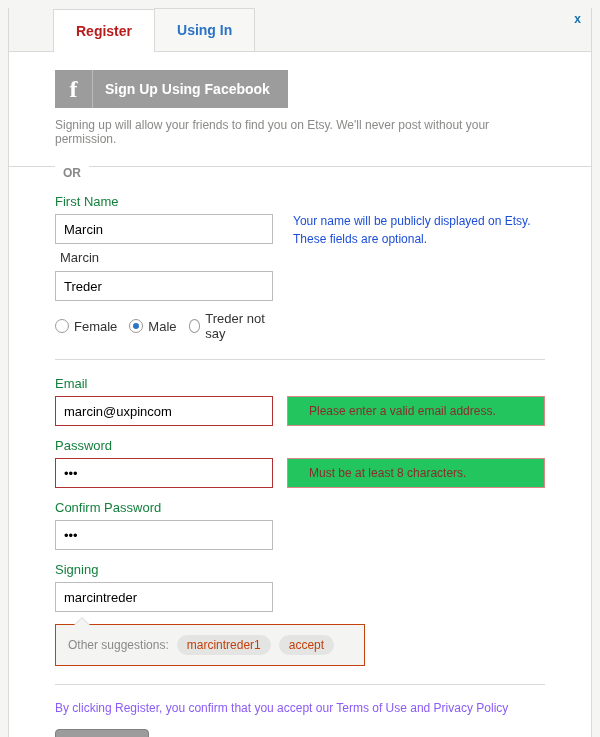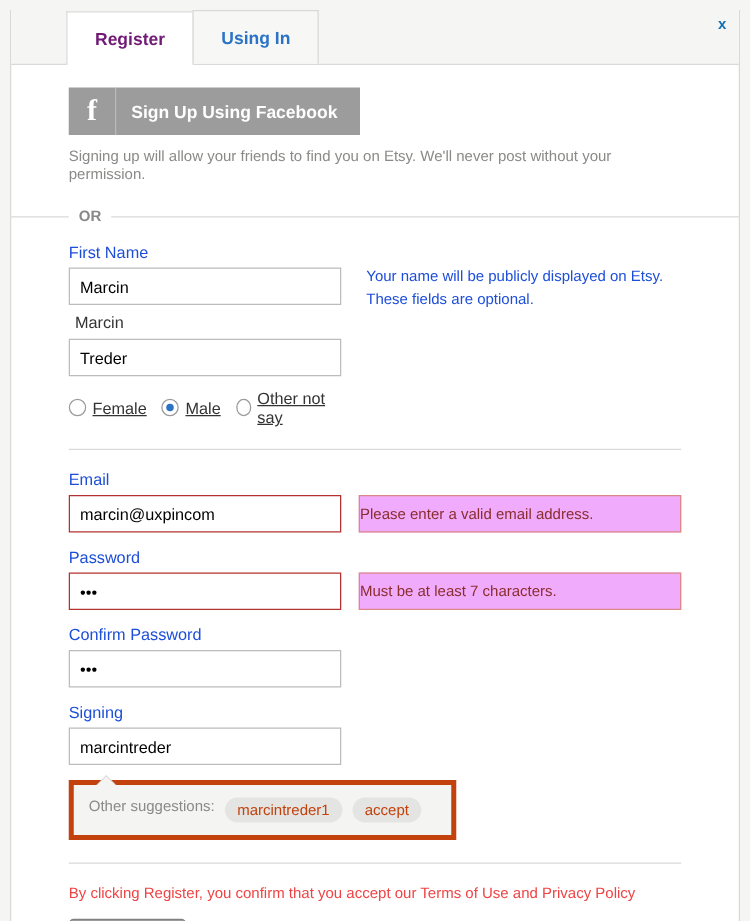--- a/index.html
+++ b/index.html
@@ -38,21 +38,21 @@
     padding: 13px 22px;
     font-size: 14px;
     font-weight: bold;
     border: 1px solid #d9d9d7;
     border-bottom: none;
     cursor: pointer;
     margin-left: -1px;
     position: relative;
   }
   .tab:first-child { margin-left: 44px; }
-  .tab.active { background: #fff; color: #701a75; top: 1px; border-top: 1px solid #d9d9d7; }
+  .tab.active { background: #fff; color: #b91c1c; top: 1px; border-top: 1px solid #d9d9d7; }
   .tab.inactive { background: #f7f7f5; color: #2a73c5; }
   .inner { padding: 18px 46px 0 46px; }
   .fb-btn {
     display: inline-flex;
     align-items: center;
     background: #9c9c9c;
     color: #fff;
     font-weight: bold;
     font-size: 14px;
     padding: 0 18px 0 0;
@@ -63,93 +63,93 @@
   .fb-icon {
     width: 38px; height: 38px;
     display: flex; align-items: center; justify-content: center;
     font-family: Georgia, serif;
     font-weight: bold; font-size: 24px;
     border-right: 1px solid rgba(255,255,255,0.3);
     margin-right: 12px;
   }
   .fb-help { color: #8a8a88; font-size: 12px; margin-top: 10px; }
   .or-row {
-    display: flex; align-items: center;
+    display: flex; align-items: flex-start;
     margin: 20px -46px 14px -46px;
     color: #888;
     font-size: 12px;
     font-weight: bold;
   }
   .or-row .line { height: 1px; background: #d9d9d7; }
   .or-row .line.l { width: 46px; }
   .or-row .line.r { flex: 1; }
   .or-row .txt { padding: 0 8px; }
   .section-sep { height: 1px; background: #d9d9d7; margin: 18px 0 16px 0; }
   .form-row { display: flex; gap: 20px; }
   .col-l { width: 218px; }
   .col-r { flex: 1; font-size: 12px; color: #1d4ed8; line-height: 1.5; padding-top: 18px; }
-  label.fld { display: block; font-size: 13px; color: #1d4ed8; margin-bottom: 5px; }
+  label.fld { display: block; font-size: 13px; color: #15803d; margin-bottom: 5px; }
   .text-input {
     width: 218px; height: 30px;
     border: 1px solid #bcbcbc;
     padding: 4px 8px;
     font-size: 13px;
     background: #fff;
   }
   .text-input.err { border: 1px solid #b43131; }
   .mini-label { font-size: 13px; color: #333; margin: 6px 0 6px 5px; }
-  .radios { display: flex; gap: 12px; align-items: center; margin-top: 10px; text-decoration: underline; }
+  .radios { display: flex; gap: 12px; align-items: center; margin-top: 10px; }
   .radio { display: flex; align-items: center; gap: 5px; cursor: pointer; font-size: 13px; }
   .radio-dot {
     width: 14px; height: 14px; border-radius: 50%;
     border: 1px solid #9a9a9a; display: inline-flex;
     align-items: center; justify-content: center; background:#fff;
   }
   .radio-dot.sel::after {
     content:''; width: 6px; height: 6px; border-radius:50%; background:#2a73c5;
   }
   .row-with-err { display: flex; gap: 14px; align-items: stretch; }
   .err-box {
     flex: 1;
-    background: #f0abfc;
+    background: #22c55e;
     border: 1px solid #d88;
     color: #8a2d2d;
     font-size: 12px;
-    padding: 7px 0;
+    padding: 7px 21px;
     height: 30px;
     display: flex; align-items: center;
   }
   .spacer-sm { height: 12px; }
   .sugg-box {
     position: relative;
     margin-top: 12px;
-    border: 4px solid #c2410c;
+    border: 1px solid #c2410c;
     background: #f4f4f2;
     padding: 10px 12px;
     font-size: 12px;
     color: #8a8a88;
     width: 310px;
-    display: flex; align-items: flex-start; gap: 8px;
+    display: flex; align-items: center; gap: 8px;
   }
   .sugg-box::before {
     content:''; position:absolute; top:-8px; left:18px;
     width:0; height:0; border-left:8px solid transparent; border-right:8px solid transparent;
     border-bottom:8px solid #d7d7d5;
   }
   .sugg-box::after {
     content:''; position:absolute; top:-7px; left:19px;
     width:0; height:0; border-left:7px solid transparent; border-right:7px solid transparent;
     border-bottom:7px solid #f4f4f2;
   }
   .chip {
     background: #e4e4e2; border-radius: 10px;
     padding: 3px 10px; color: #c2410c; font-size: 12px;
     cursor: pointer;
   }
-  .legal { font-size: 12px; color: #ef4444; margin-top: 0; }
+  .legal { font-size: 12px; color: #8b5cf6; margin-top: 0; }
   .reg-btn {
     margin-top: 14px;
     background: #9c9c9c;
     color: #fff; font-weight: bold;
     border: 1px solid #808080;
     border-radius: 4px;
     padding: 8px 18px;
     font-size: 14px;
     cursor: pointer;
   }
@@ -189,40 +189,40 @@
           <span class="radio">
             <span class="radio-dot"></span>
             <span>Female</span>
           </span>
           <span class="radio">
             <span class="radio-dot sel"></span>
             <span>Male</span>
           </span>
           <span class="radio">
             <span class="radio-dot"></span>
-            <span>Other not say</span>
+            <span>Treder not say</span>
           </span>
         </div>
       </div>
       <div class="col-r">Your name will be publicly displayed on Etsy. These fields are optional.</div>
     </div>
 
     <div class="section-sep"></div>
 
     <label class="fld">Email</label>
     <div class="row-with-err">
       <input class="text-input err" value="marcin@uxpincom" style="">
       <div class="err-box">Please enter a valid email address.</div>
     </div>
 
     <div class="spacer-sm"></div>
     <label class="fld">Password</label>
     <div class="row-with-err">
       <input class="text-input err" value="•••" style="">
-      <div class="err-box">Must be at least 7 characters.</div>
+      <div class="err-box">Must be at least 8 characters.</div>
     </div>
 
     <div class="spacer-sm"></div>
     <label class="fld">Confirm Password</label>
     <input class="text-input" value="•••" style="">
 
     <div class="spacer-sm"></div>
     <label class="fld">Signing</label>
     <input class="text-input" value="marcintreder" style="">
 

